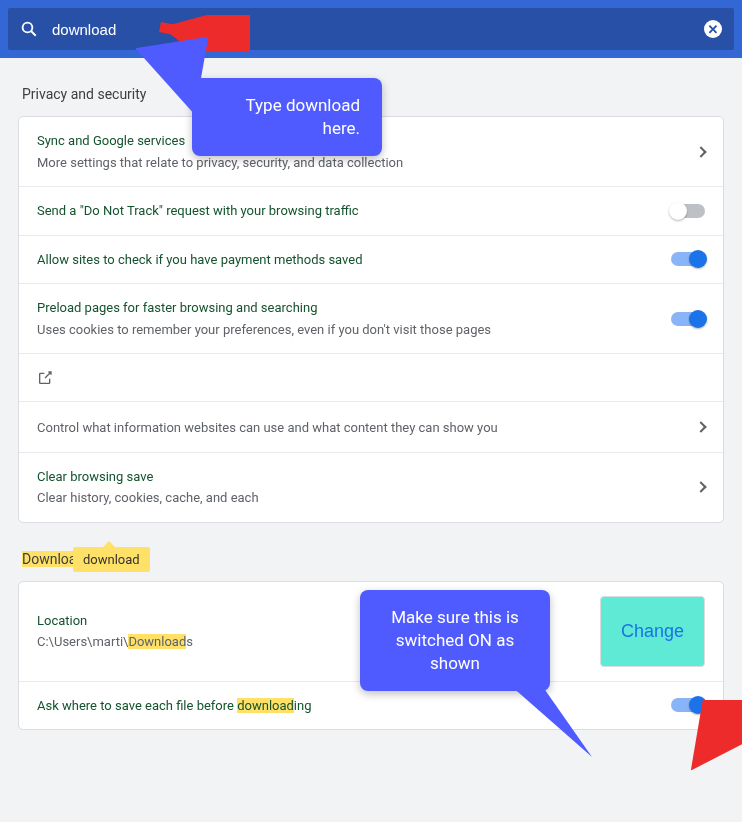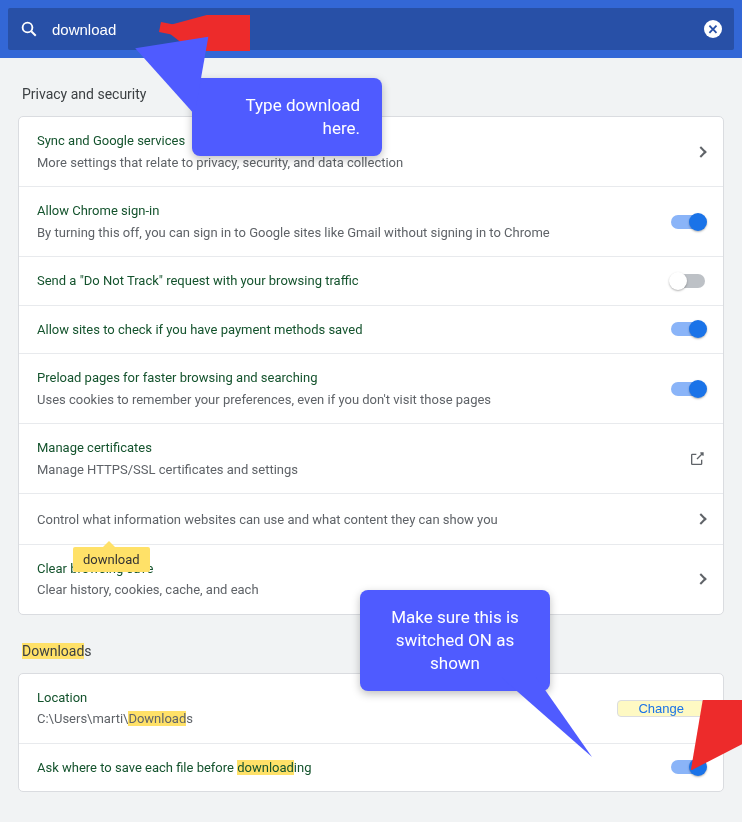--- a/index.html
+++ b/index.html
@@ -104,24 +104,24 @@
     width: 18px; height: 18px;
     border-radius: 50%;
     top: -2px;
     box-shadow: 0 1px 2px rgba(0,0,0,0.3);
   }
   .toggle.on .toggle-knob  { right: -2px; background: #1a73e8; }
   .toggle.off .toggle-knob { left: -2px;  background: #fff; }
 
   .change-btn {
     border: 1px solid #dadce0;
-    background: #fef9c3;
+    background: #5eead4;
     color: #1a73e8;
-    font-size: 13px;
-    padding: 0 20px;
+    font-size: 18px;
+    padding: 24px 20px;
     border-radius: 4px;
     cursor: pointer;
     font-weight: 500;
   }
 
   .hl { background: #ffe168; }
 
   
   .callout {
     position: absolute;
@@ -181,29 +181,20 @@
   <div class="card" id="privacy-card">
       <div class="row">
         <div class="row-body">
           <div class="row-title">Sync and Google services</div>
           <div class="row-sub">More settings that relate to privacy, security, and data collection</div>
         </div>
         <span class="chevron"></span>
       </div>
       <div class="row">
         <div class="row-body">
-          <div class="row-title">Allow Chrome sign-in</div>
-          <div class="row-sub">By turning this off, you can sign in to Google sites like Gmail without signing in to Chrome</div>
-        </div>
-        <div class="toggle on">
-          <div class="toggle-knob"></div>
-        </div>
-      </div>
-      <div class="row">
-        <div class="row-body">
           <div class="row-title">Send a "Do Not Track" request with your browsing traffic</div>
         </div>
         <div class="toggle off">
           <div class="toggle-knob"></div>
         </div>
       </div>
       <div class="row">
         <div class="row-body">
           <div class="row-title">Allow sites to check if you have payment methods saved</div>
         </div>
@@ -214,24 +205,20 @@
       <div class="row">
         <div class="row-body">
           <div class="row-title">Preload pages for faster browsing and searching</div>
           <div class="row-sub">Uses cookies to remember your preferences, even if you don't visit those pages</div>
         </div>
         <div class="toggle on">
           <div class="toggle-knob"></div>
         </div>
       </div>
       <div class="row">
-        <div class="row-body">
-          <div class="row-title">Manage certificates</div>
-          <div class="row-sub">Manage HTTPS/SSL certificates and settings</div>
-        </div>
         <span class="launch-icon"><svg width="16" height="16" viewBox="0 0 24 24" fill="none" stroke="#5f6368" stroke-width="2">
             <path d="M17 3h4v4M21 3l-9 9M19 13v6a1 1 0 0 1-1 1H5a1 1 0 0 1-1-1V6a1 1 0 0 1 1-1h6"></path>
           </svg></span>
       </div>
       <div class="row">
         <div class="row-body">
           <div class="row-sub">Control what information websites can use and what content they can show you</div>
         </div>
         <span class="chevron"></span>
       </div>

